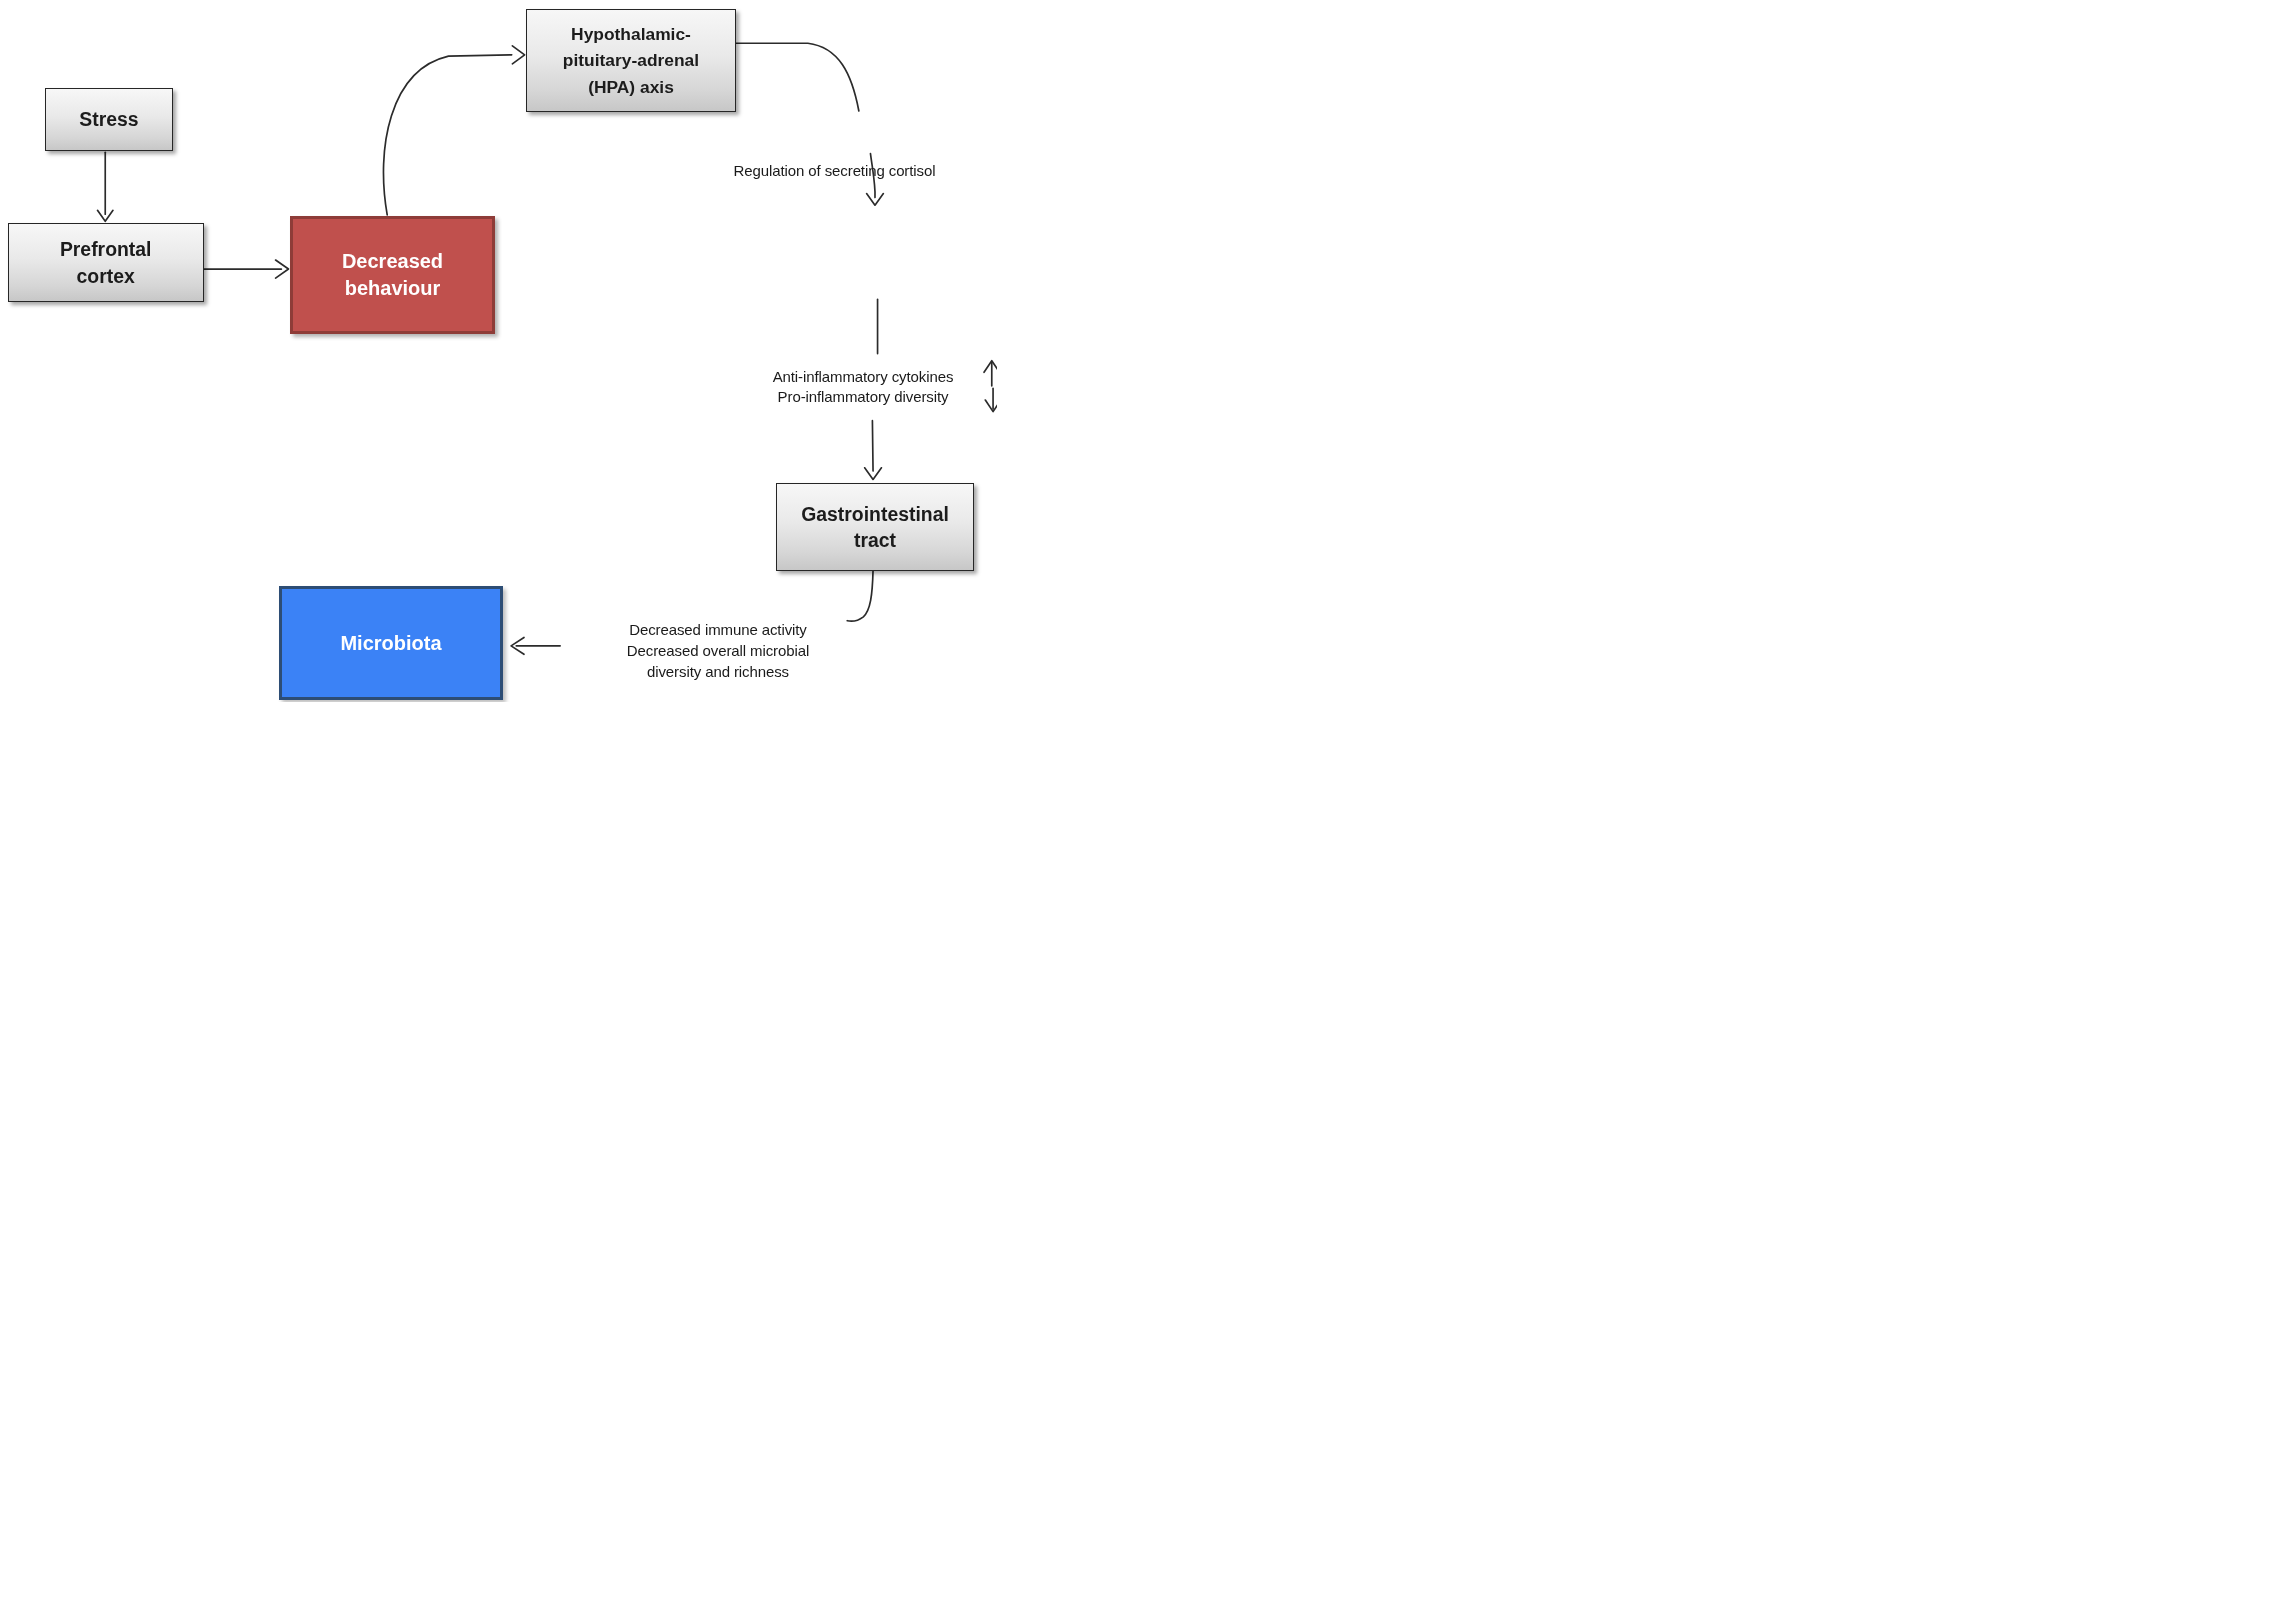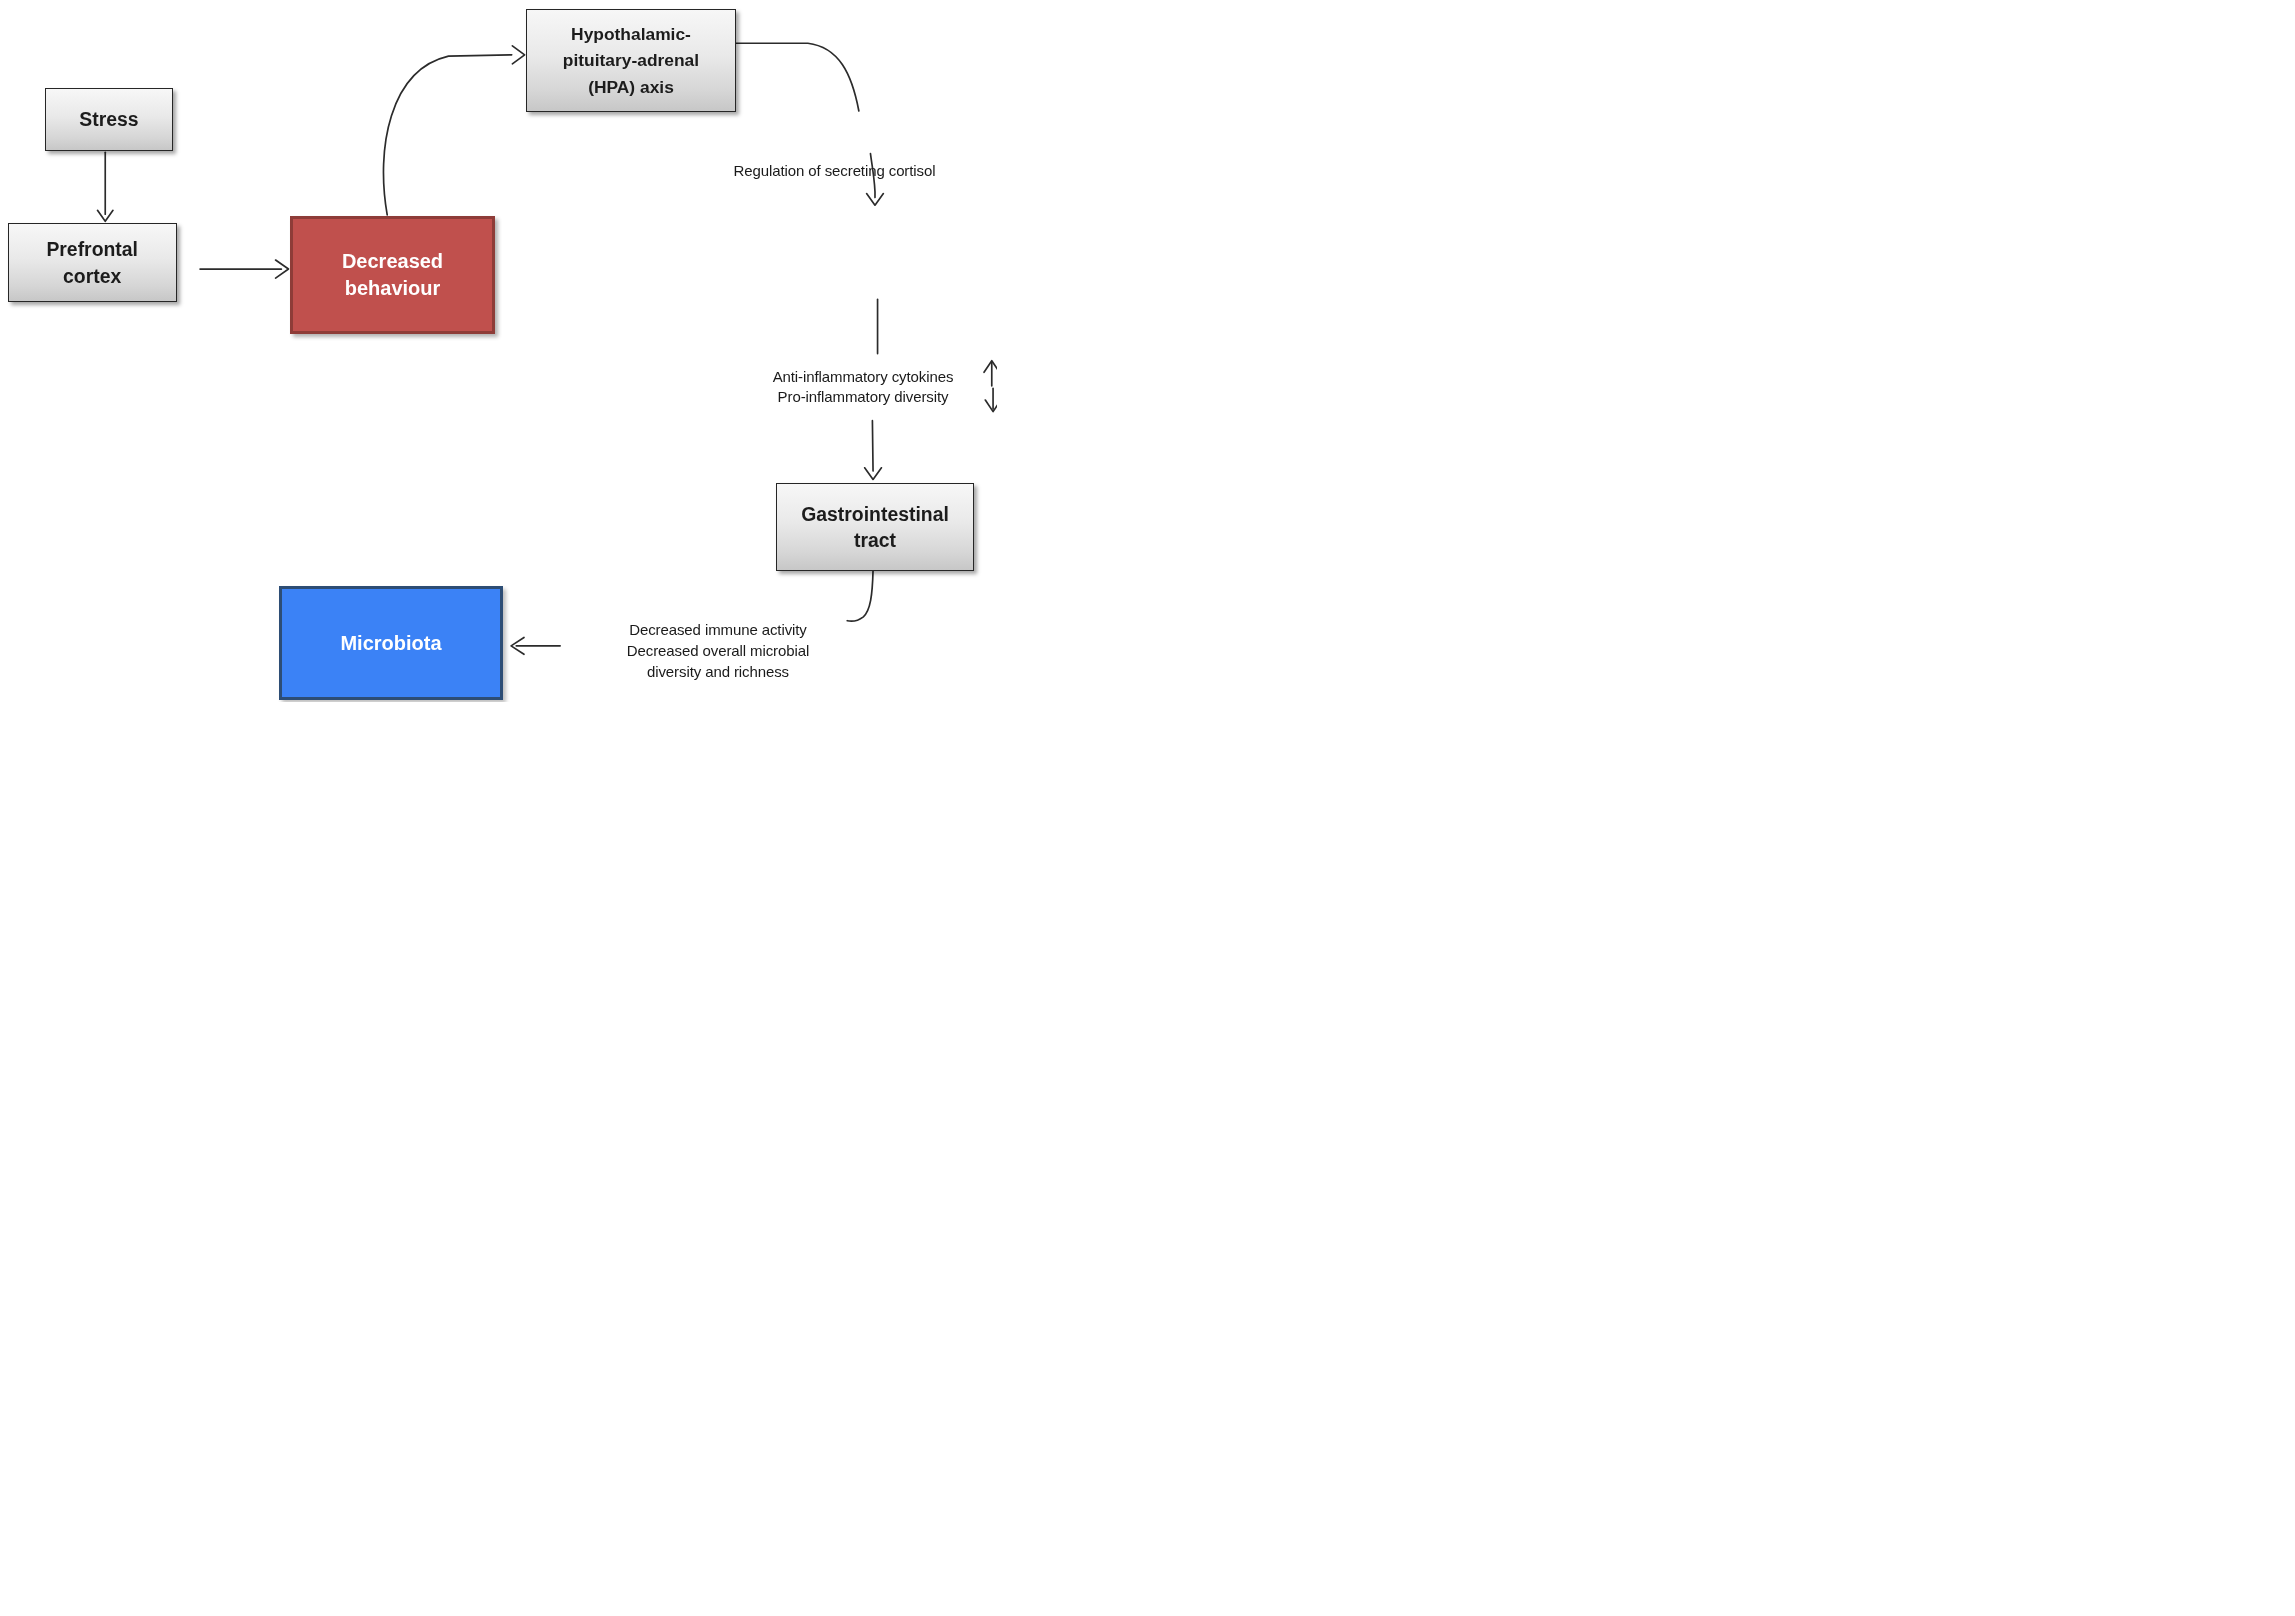--- a/index.html
+++ b/index.html
@@ -108,21 +108,21 @@
     <polyline points="1525,577 1537,559 1549,577"></polyline>
 
     <path d="M 1539 602 L 1539 634"></path>
     <polyline points="1527,620 1539,638 1551,620"></polyline>
   </svg>
 
   <div class="node gray" id="node-stress" style="left:45px; top:88px; width:128px; height:63px;">
     <span class="label">Stress</span>
   </div>
 
-  <div class="node gray" id="node-prefrontal" style="left:7.7px; top:223px; width:169px; height:79px;">
+  <div class="node gray" id="node-prefrontal" style="left:7.7px; top:223px; width:196px; height:79px;">
     <span class="label">Prefrontal
 cortex</span>
   </div>
 
   <div class="node red" id="node-depressive" style="left:290px; top:216px; width:205px; height:118px;">
     <span class="label">Decreased
 behaviour</span>
   </div>
 
   <div class="node gray" id="node-hpa" style="left:526px; top:9px; width:210px; height:103px;">

